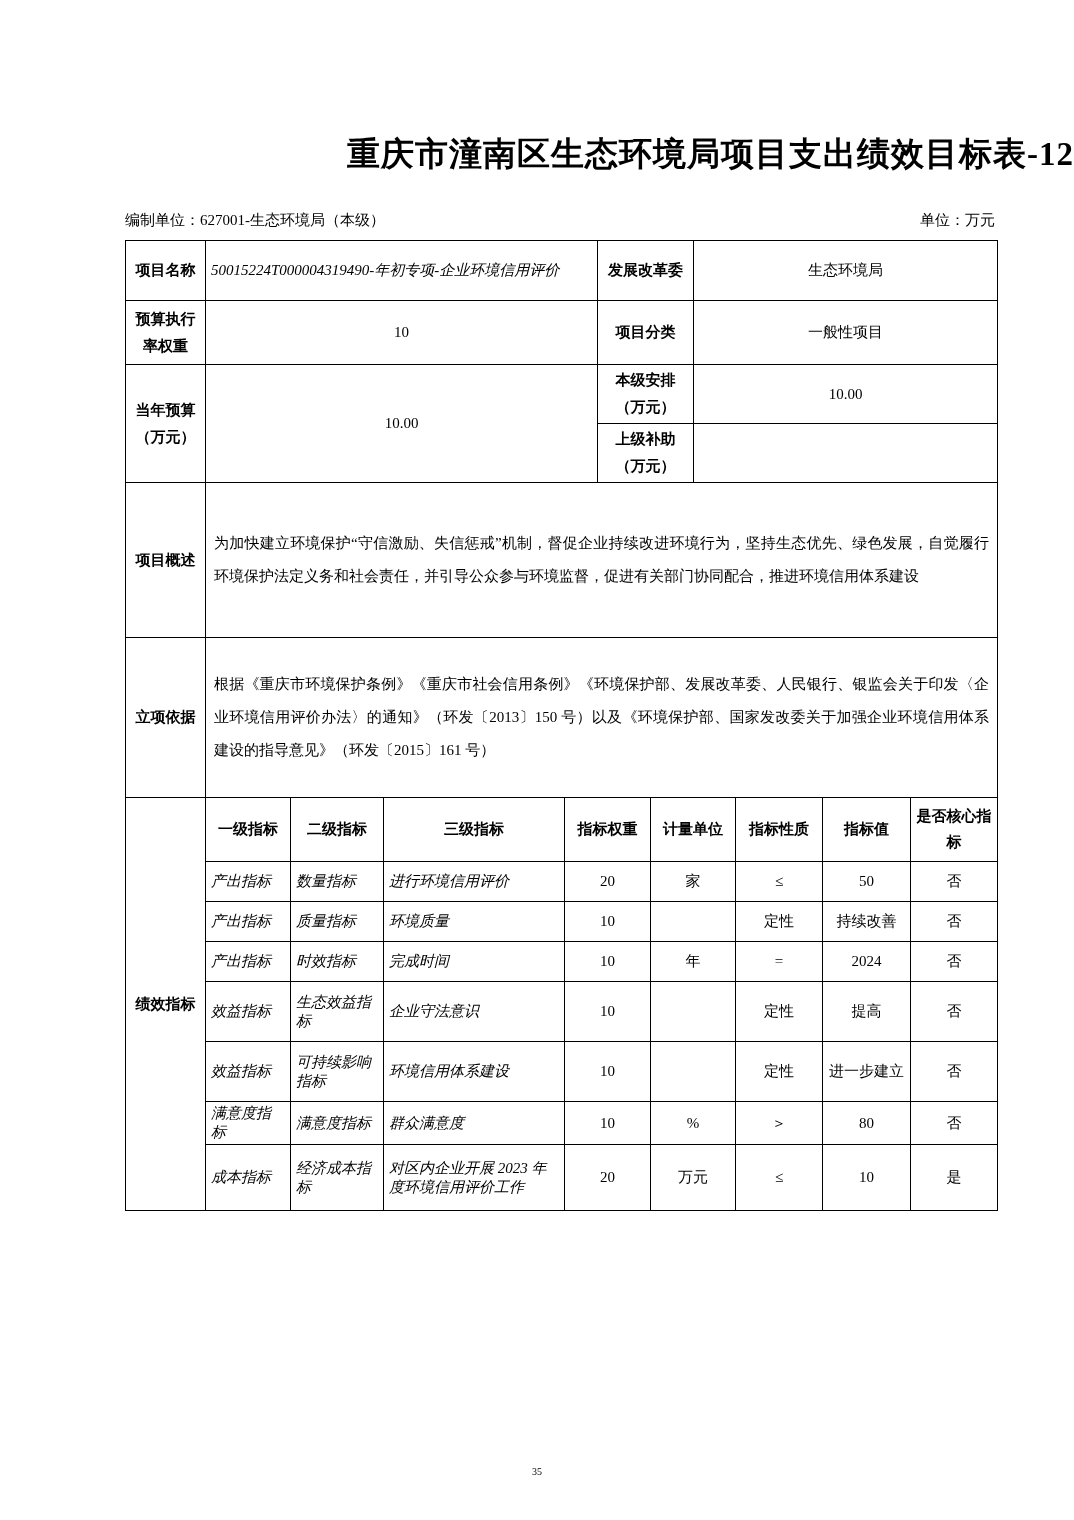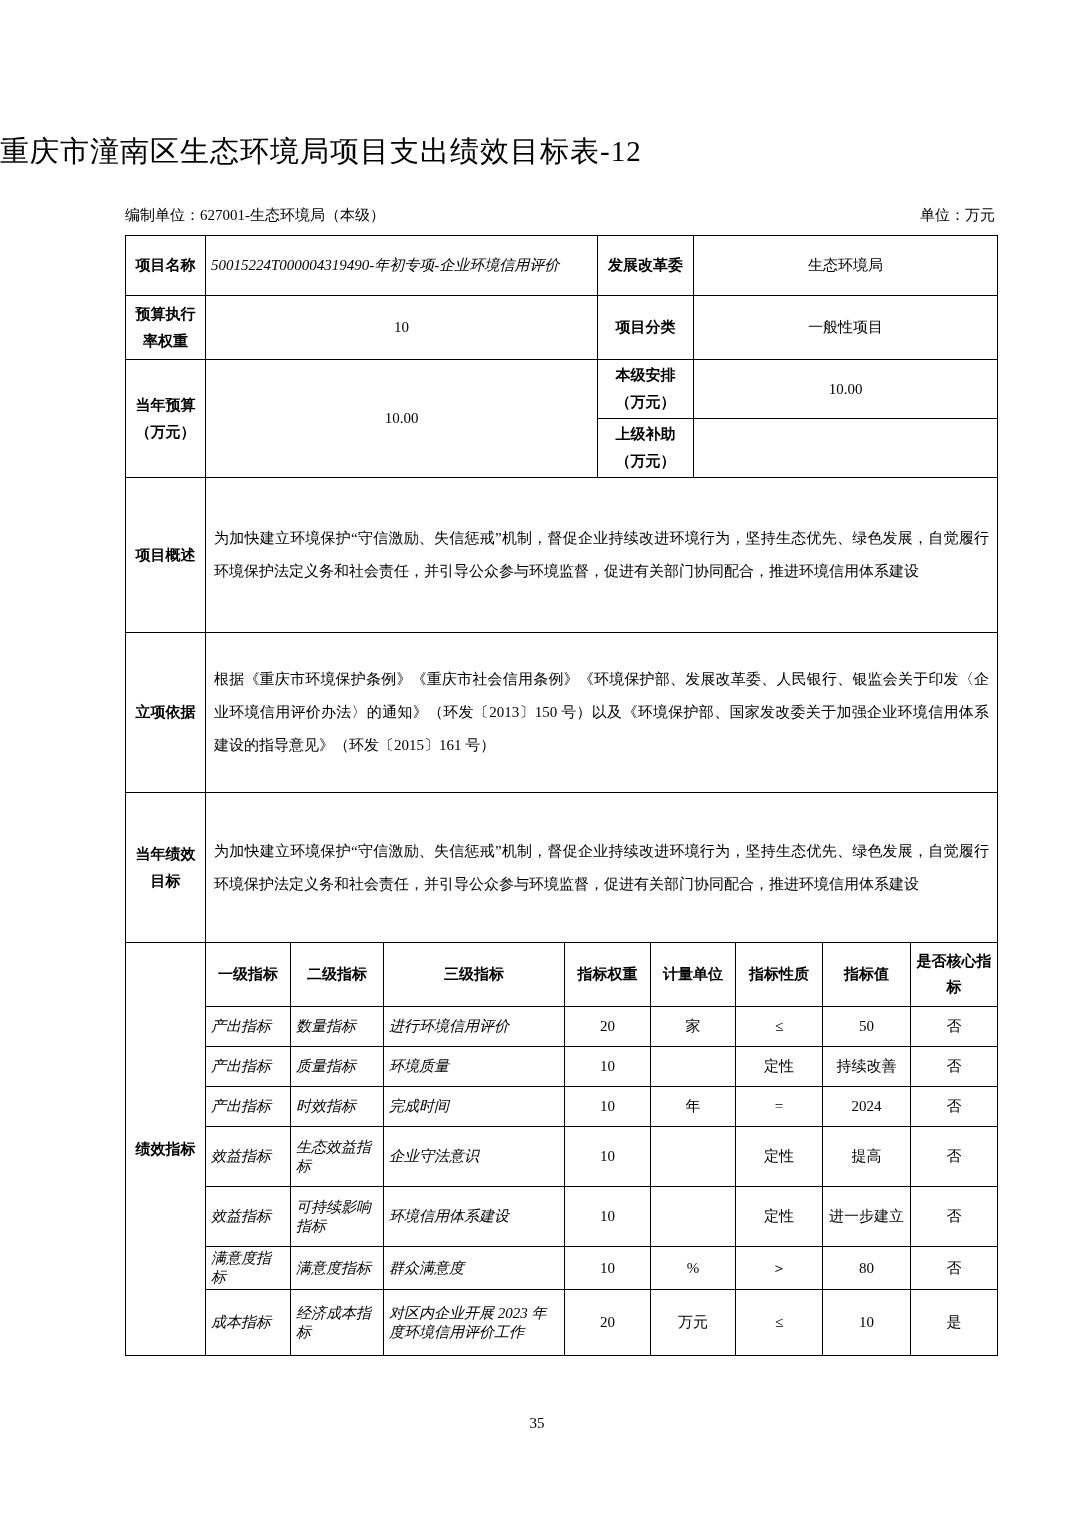--- a/index.html
+++ b/index.html
@@ -4,21 +4,21 @@
 <style>
   html,body { margin:0; padding:0; background:#fff; }
   body {
     width:1074px; height:1520px;
     font-family:"Liberation Serif","DejaVu Serif",serif;
     color:#000;
   }
   .page { position:relative; width:1074px; height:1520px; overflow:hidden; }
   .title {
     margin:0; padding-top:132px;
-    text-align:left; font-size:29px; font-weight:normal;
+    text-align:right; font-size:33px; font-weight:bold;
     letter-spacing:1px;
   }
   .meta {
     width:870px; margin:34px 0 10px 125px;
     display:flex; justify-content:space-between; align-items:flex-end;
     font-size:15px;
   }
   .meta .lblb { font-weight:normal;margin-top:28px; }
   table {
     border-collapse:collapse; table-layout:fixed;
@@ -35,22 +35,22 @@
   }
   .lbl { font-weight:bold; text-align:center; line-height:1.8; }
   .c   { text-align:center; }
   .l   { text-align:left;font-style:italic; }
   .para {
     text-align:justify; line-height:2.2; padding:8px 8px;
     vertical-align:middle;
   }
   .ind-h th { font-weight:bold; text-align:center; line-height:1.7; }
   .pageno {
-    position:absolute; top:1415px; left:0; width:1074px;
-    text-align:center; font-size:15px;
+    position:absolute; top:1466px; left:0; width:1074px;
+    text-align:center; font-size:10px;
   }
 </style>
 </head>
 <body>
 
 <div class="page">
 
   <h1 class="title">重庆市潼南区生态环境局项目支出绩效目标表-12</h1>
 
   <div class="meta">
@@ -99,24 +99,20 @@
         <col style="width:792px">
       </colgroup>
     <tbody>
         <tr style="height:155px">
       <td class="lbl">项目概述</td>
       <td class="para">为加快建立环境保护“守信激励、失信惩戒”机制，督促企业持续改进环境行为，坚持生态优先、绿色发展，自觉履行环境保护法定义务和社会责任，并引导公众参与环境监督，促进有关部门协同配合，推进环境信用体系建设</td>
     </tr>
     <tr style="height:160px">
       <td class="lbl">立项依据</td>
       <td class="para">根据《重庆市环境保护条例》《重庆市社会信用条例》《环境保护部、发展改革委、人民银行、银监会关于印发〈企业环境信用评价办法〉的通知》（环发〔2013〕150 号）以及《环境保护部、国家发改委关于加强企业环境信用体系建设的指导意见》（环发〔2015〕161 号）</td>
-    </tr>
-    <tr style="height:150px">
-      <td class="lbl">当年绩效目标</td>
-      <td class="para">为加快建立环境保护“守信激励、失信惩戒”机制，督促企业持续改进环境行为，坚持生态优先、绿色发展，自觉履行环境保护法定义务和社会责任，并引导公众参与环境监督，促进有关部门协同配合，推进环境信用体系建设</td>
     </tr>
   </tbody>
     </table>
 
   <table class="t-ind">
     <colgroup>
       <col style="width:80px">
         <col style="width:85px">
         <col style="width:93px">
         <col style="width:181px">

